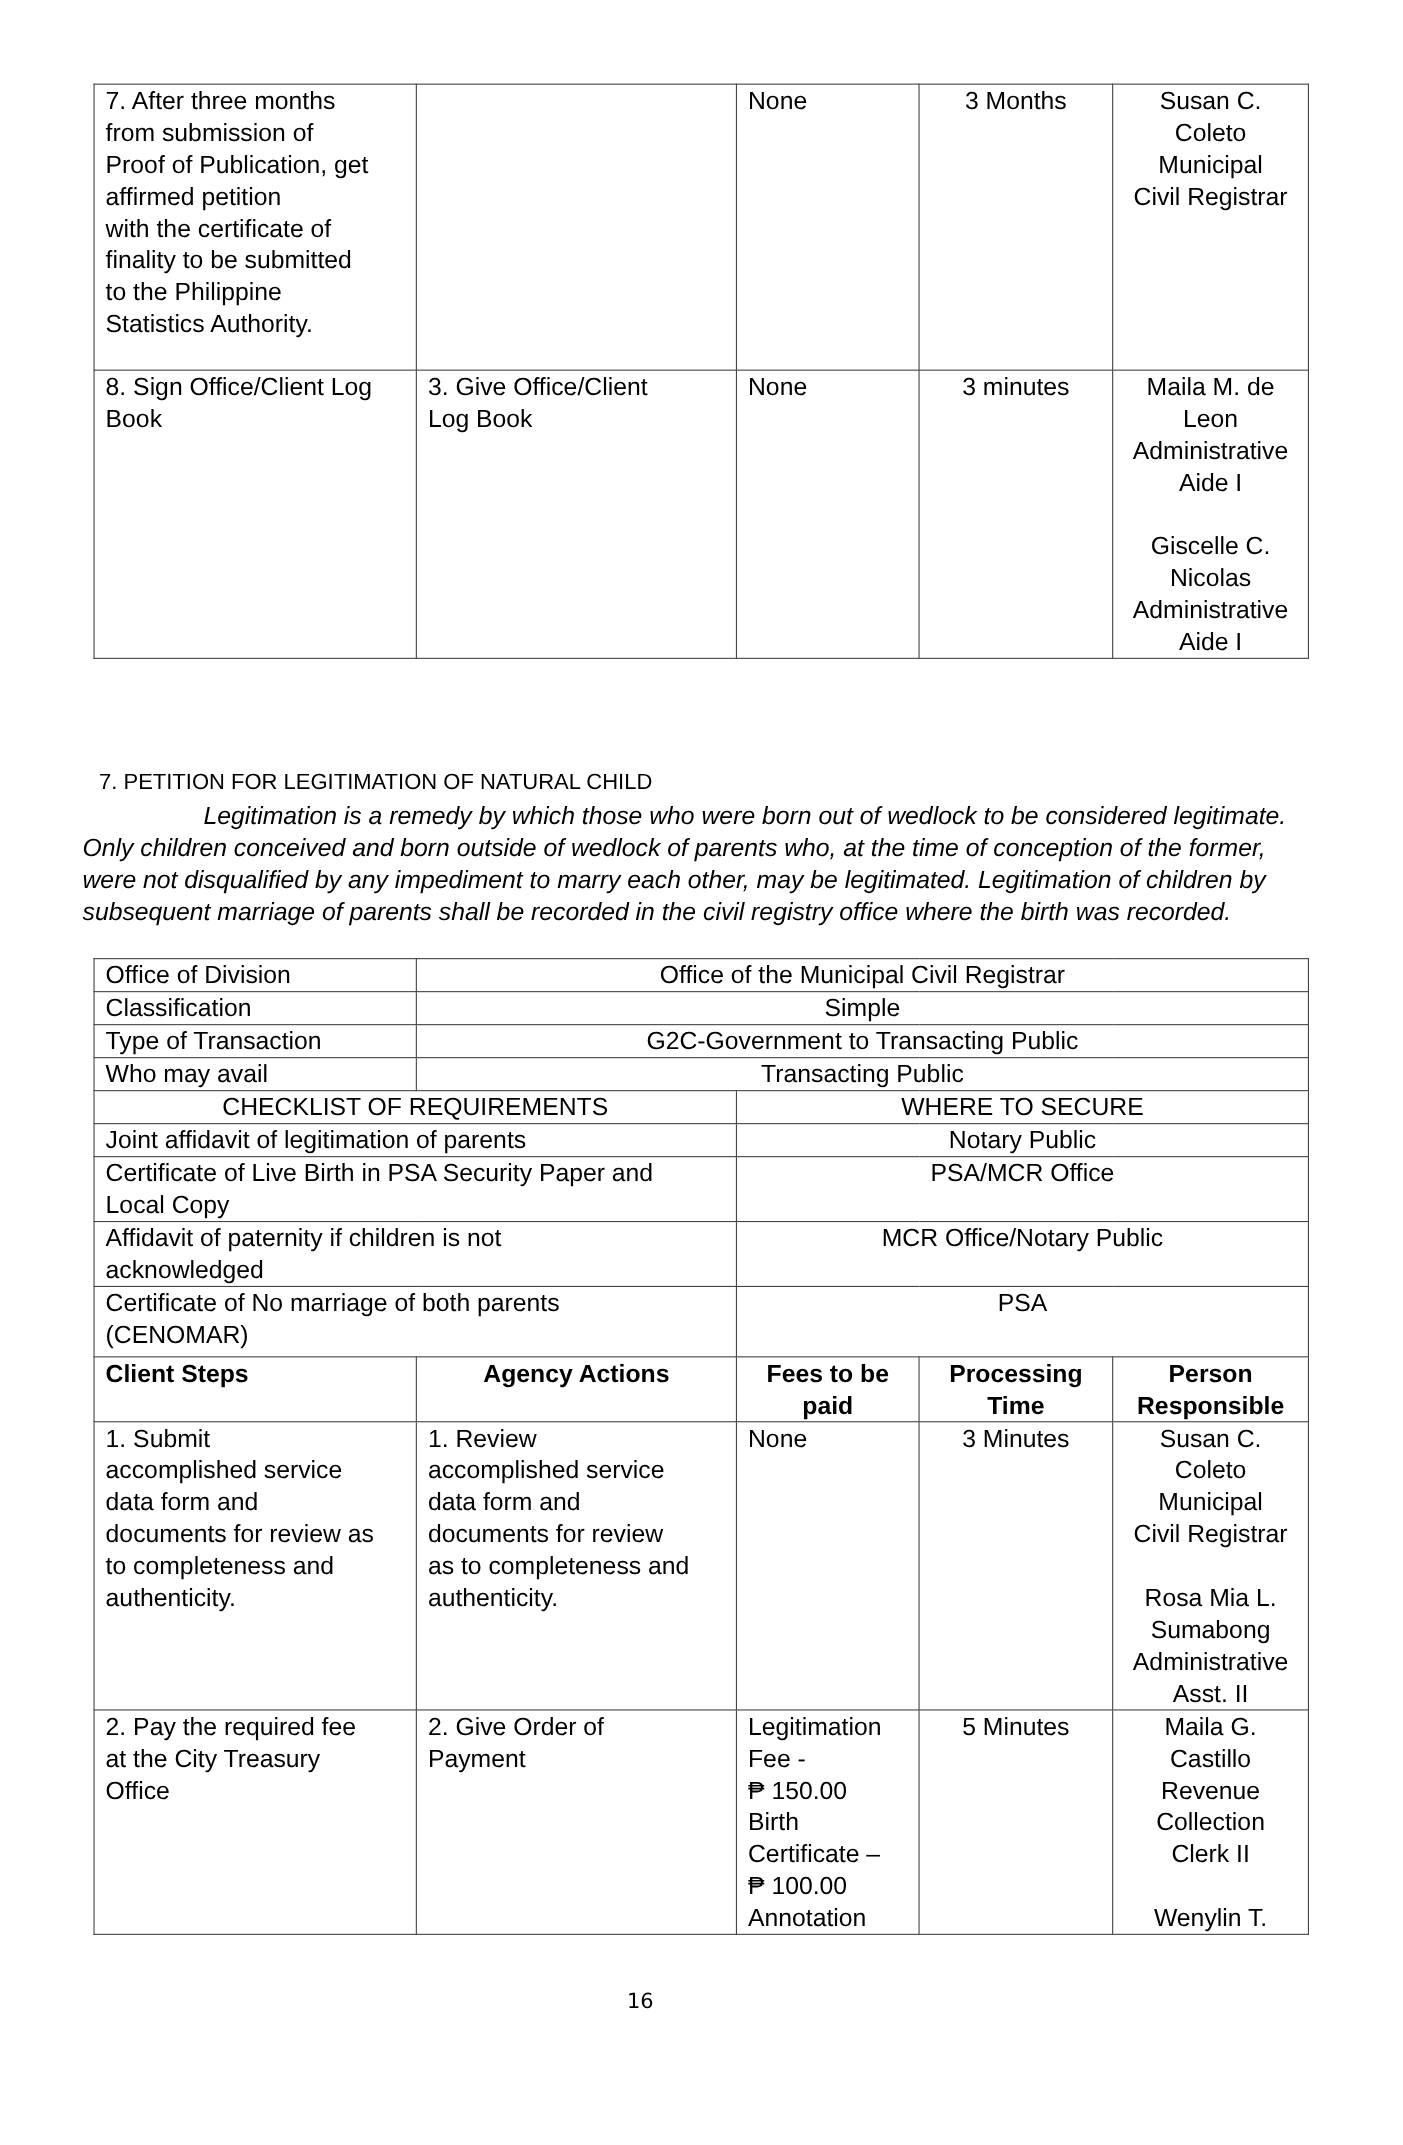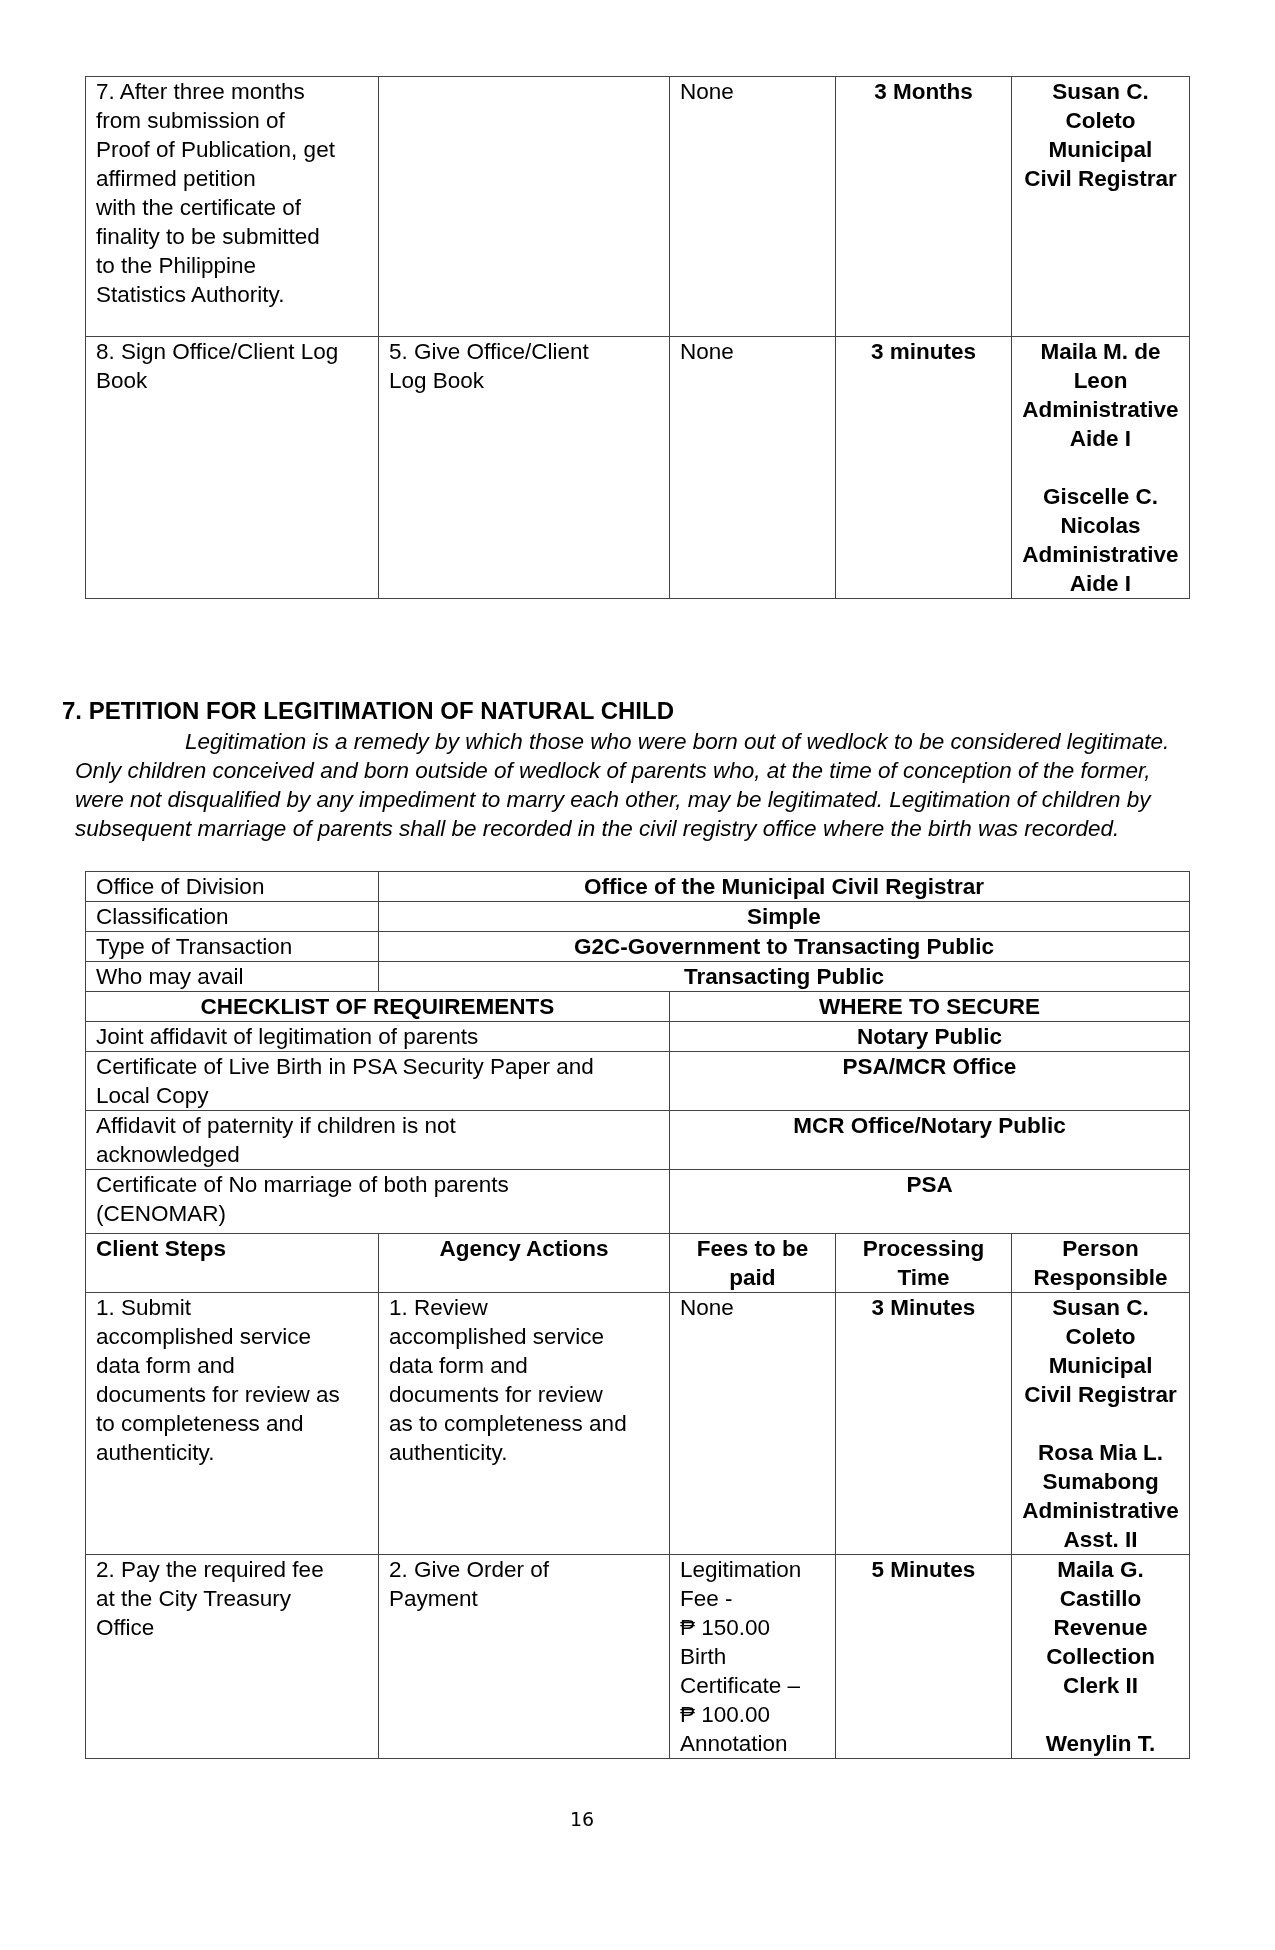--- a/index.html
+++ b/index.html
@@ -1,25 +1,25 @@
 <!DOCTYPE html>
 <html><head>
 <meta charset="utf-8">
 <style>
   html, body { margin: 0; padding: 0; background: #ffffff; }
   body { width: 1275px; height: 1950px; position: relative; overflow: hidden;
          font-family: "Liberation Sans", sans-serif; color: #000; font-size: 22.5px; line-height: 29px; }
   table { border-collapse: collapse; position: absolute; left: 85px; width: 1104px; table-layout: fixed; }
   td { border: 1.3px solid #444; vertical-align: top; padding: 0 10px; overflow: hidden; }
-  .c { text-align: center; font-weight: bold; }
+  .c { text-align: center; }
   .b { font-weight: bold; }
   .pre { white-space: pre-line; }
   #t1 { top: 76px; }
   #t2 { top: 871px; }
-  .heading { position: absolute; left: 62px; top: 695px; font-weight: bold; font-size: 24px; line-height: 32px; }
+  .heading { position: absolute; left: 90px; top: 695px; font-weight: normal; font-size: 20px; line-height: 32px; }
   .para { position: absolute; left: 75px; top: 727px; width: 1115px; font-size: 22.5px; line-height: 29px; margin: 0; font-style: italic; }
   .para .indent { display: inline-block; width: 110px; }
   .pagenum { position: absolute; left: 0; width: 1164px; top: 1805px; text-align: center;
              font-family: "DejaVu Sans", sans-serif; font-size: 19px; }
 </style>
 </head>
 <body>
 
 <table id="t1">
   <colgroup>
@@ -43,21 +43,21 @@
     <td class="pre">None</td>
     <td class="pre c">3 Months</td>
     <td class="pre c">Susan C.
 Coleto
 Municipal
 Civil Registrar</td>
   </tr>
   <tr style="height:260px">
     <td class="pre">8. Sign Office/Client Log
 Book</td>
-    <td class="pre">5. Give Office/Client
+    <td class="pre">3. Give Office/Client
    Log Book</td>
     <td class="pre">None</td>
     <td class="pre c">3 minutes</td>
     <td class="pre c">Maila M. de
 Leon
 Administrative
 Aide I
 
 Giscelle C.
 Nicolas

